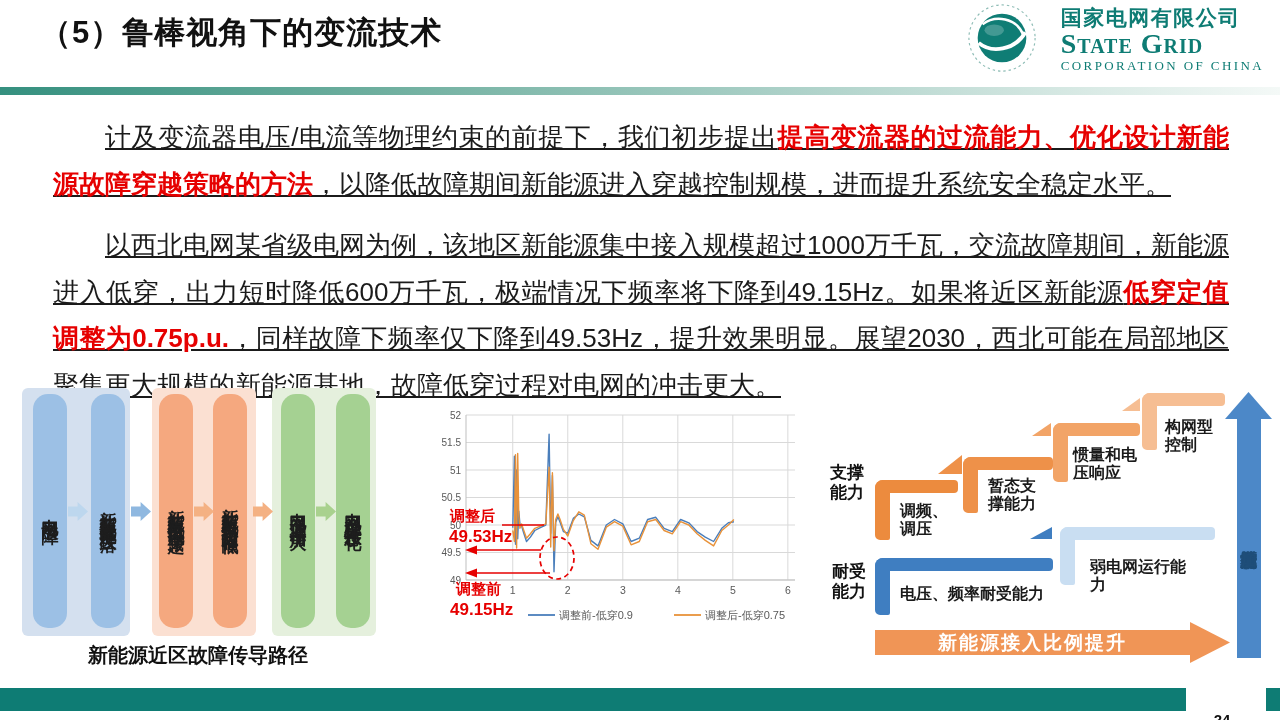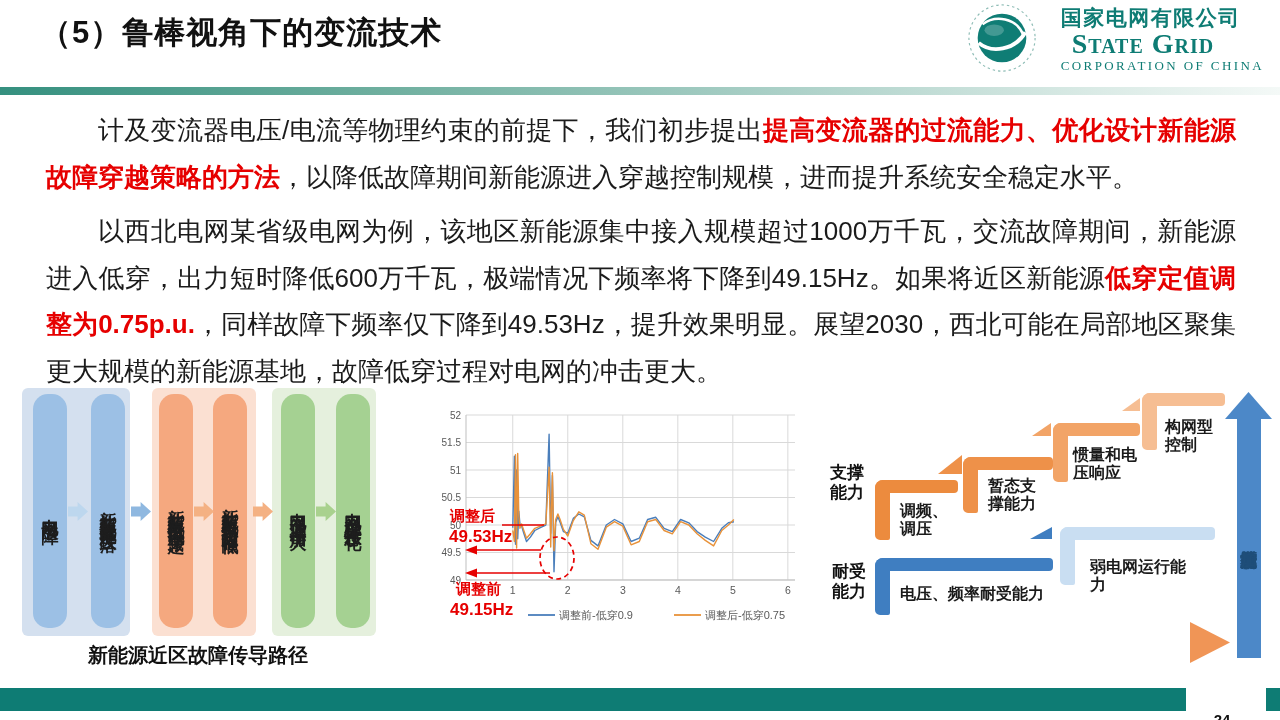--- a/index.html
+++ b/index.html
@@ -16,26 +16,26 @@
   body{width:1280px;height:720px;position:relative;background:#fff;overflow:hidden;
        font-family:"Liberation Sans",sans-serif;}
   
   .page-title{position:absolute;left:40px;top:12px;font-size:31px;font-weight:bold;color:#111;letter-spacing:1px;}
   .header-rule{position:absolute;left:0;top:87px;width:1280px;height:8px;
      background:linear-gradient(90deg,#35907F 0%,#6FAF9F 30%,#A9CFC6 60%,#D9EAE5 85%,#F4F9F7 100%);}
   .logo{position:absolute;right:16px;top:2px;display:flex;align-items:center;gap:23px;}
   .logo-texts{display:flex;flex-direction:column;line-height:1.06;}
   .logo-cn{font-size:21px;font-weight:bold;color:var(--teal);letter-spacing:1.5px;}
   .logo-en{font-family:"Liberation Serif",serif;font-variant:small-caps;font-weight:bold;
-           font-size:28px;color:var(--teal);letter-spacing:1px;margin-left:11px;}
+           font-size:28px;color:var(--teal);letter-spacing:1px;}
   .logo-sub{font-size:13px;color:var(--teal);letter-spacing:2.4px;font-family:"Liberation Serif",serif;}
   
   .bodytext{position:absolute;left:38px;top:99px;width:1206px;font-size:26px;line-height:46.5px;
             color:#1b1b1b;text-align:justify;}
-  .bodytext p{margin:8px;text-indent:2em;}
+  .bodytext p{margin:15px;text-indent:2em;text-decoration:underline;}
   .red{color:var(--red);font-weight:bold;}
   
   #flow{position:absolute;left:20px;top:386px;width:412px;height:300px;}
   .panel{position:absolute;top:2px;height:248px;border-radius:6px;}
   .pnl1{left:2px;width:108px;background:var(--flow-blue-bg);}
   .pnl2{left:132px;width:104px;background:var(--flow-orange-bg);}
   .pnl3{left:252px;width:104px;background:var(--flow-green-bg);}
   .vbox{position:absolute;top:8px;height:234px;width:34px;border-radius:15px;
         display:flex;align-items:center;justify-content:center;}
   .vbox span{writing-mode:vertical-rl;text-orientation:upright;font-size:17px;font-weight:bold;
@@ -232,20 +232,23 @@
 
     <div class="hbar sb sbh"></div>
     <div class="vbar sb sbv"></div>
     <div class="step-label lab5">电压、频率耐受能力</div>
 
     <div class="tri sb tb"></div>
     <div class="hbar slb slh"></div>
     <div class="vbar slb slv"></div>
     <div class="step-label lab6">弱电网运行能力</div>
 
+    <div class="bottom-arrow-body">
+      <span>新能源接入比例提升</span>
+    </div>
     <div class="bottom-arrow-head"></div>
     <div class="right-arrow-head"></div>
     <div class="right-arrow-body">
       <span>新能源主动支撑需求增加</span>
     </div>
   </div>
 
   <div class="footer-seg fs1"></div>
   <div class="page-num">24</div>
   <div class="footer-seg fs2"></div>

